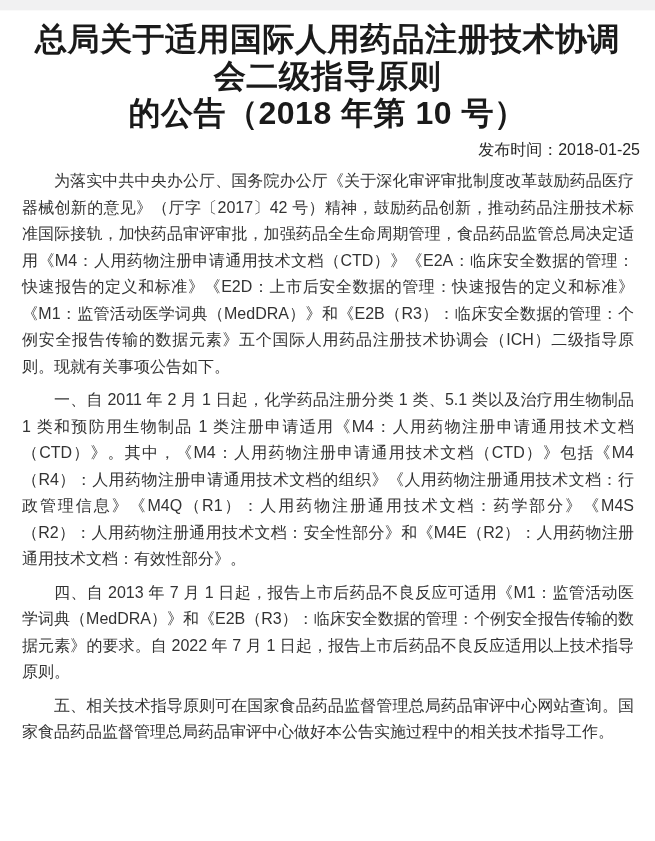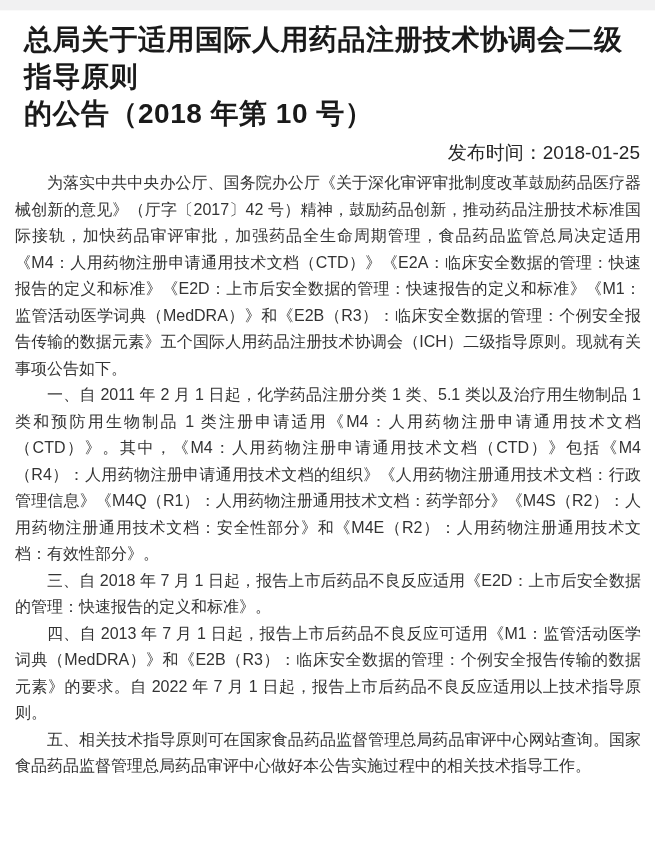--- a/index.html
+++ b/index.html
@@ -18,64 +18,64 @@
     color: #333333;
   }
   .top-strip {
     width: 655px;
     height: 10px;
     background: #f1f1f2;
     border-bottom: 1px solid #fafafa;
   }
   .title {
     margin: 10px 24px 0 24px;
-    font-size: 28px;
+    font-size: 32px;
     line-height: 37px;
     font-weight: 700;
+    text-align: center;
     color: #1a1a1a;
     letter-spacing: 0.5px;
   }
   .title-line {
     display: block;
   }
   .publish-line {
     margin-top: 8px;
     padding-right: 15px;
     text-align: right;
-    font-size: 19px;
+    font-size: 16px;
     color: #262626;
   }
   .content {
     margin-top: 4px;
     padding: 0 14px 0 15px;
     font-size: 16px;
     line-height: 26.5px;
     text-align: justify;
     color: #333333;
   }
   .content p {
-    margin: 0;
+    margin: 7px;
     padding: 0;
     text-indent: 2em;
   }
 </style>
 </head>
 <body>
 
 <div class="page">
   <div class="top-strip"></div>
 
   <h1 class="title">
     <span class="title-line">总局关于适用国际人用药品注册技术协调会二级指导原则</span>
     <span class="title-line">的公告（2018 年第 10 号）</span>
   </h1>
 
   <div class="publish-line"><span>发布时间：</span><span>2018-01-25</span></div>
 
   <div class="content">
     <p>为落实中共中央办公厅、国务院办公厅《关于深化审评审批制度改革鼓励药品医疗器械创新的意见》（厅字〔2017〕42 号）精神，鼓励药品创新，推动药品注册技术标准国际接轨，加快药品审评审批，加强药品全生命周期管理，食品药品监管总局决定适用《M4：人用药物注册申请通用技术文档（CTD）》《E2A：临床安全数据的管理：快速报告的定义和标准》《E2D：上市后安全数据的管理：快速报告的定义和标准》《M1：监管活动医学词典（MedDRA）》和《E2B（R3）：临床安全数据的管理：个例安全报告传输的数据元素》五个国际人用药品注册技术协调会（ICH）二级指导原则。现就有关事项公告如下。</p>
     <p>一、自 2011 年 2 月 1 日起，化学药品注册分类 1 类、5.1 类以及治疗用生物制品 1 类和预防用生物制品 1 类注册申请适用《M4：人用药物注册申请通用技术文档（CTD）》。其中，《M4：人用药物注册申请通用技术文档（CTD）》包括《M4（R4）：人用药物注册申请通用技术文档的组织》《人用药物注册通用技术文档：行政管理信息》《M4Q（R1）：人用药物注册通用技术文档：药学部分》《M4S（R2）：人用药物注册通用技术文档：安全性部分》和《M4E（R2）：人用药物注册通用技术文档：有效性部分》。</p>
-    <p>三、自 2018 年 7 月 1 日起，报告上市后药品不良反应适用《E2D：上市后安全数据的管理：快速报告的定义和标准》。</p>
     <p>四、自 2013 年 7 月 1 日起，报告上市后药品不良反应可适用《M1：监管活动医学词典（MedDRA）》和《E2B（R3）：临床安全数据的管理：个例安全报告传输的数据元素》的要求。自 2022 年 7 月 1 日起，报告上市后药品不良反应适用以上技术指导原则。</p>
     <p>五、相关技术指导原则可在国家食品药品监督管理总局药品审评中心网站查询。国家食品药品监督管理总局药品审评中心做好本公告实施过程中的相关技术指导工作。</p>
 
   </div>
 </div>
 
 </body></html>

